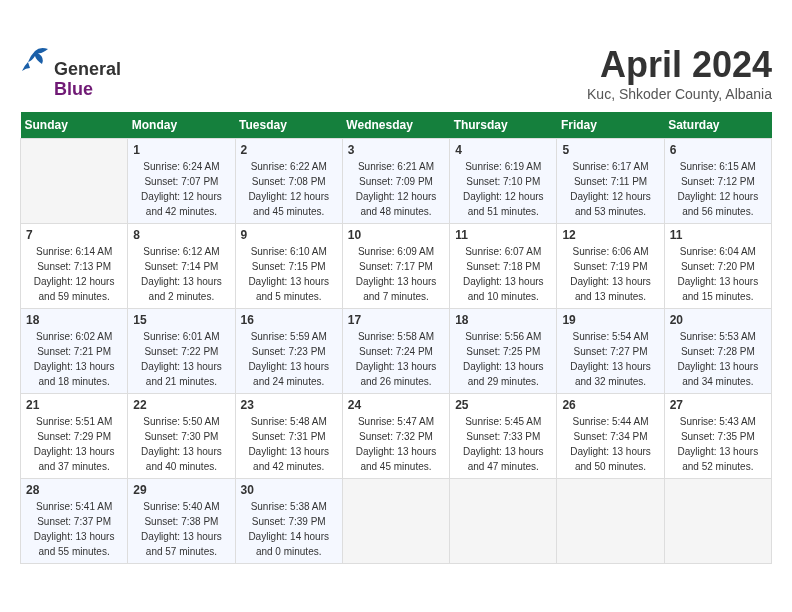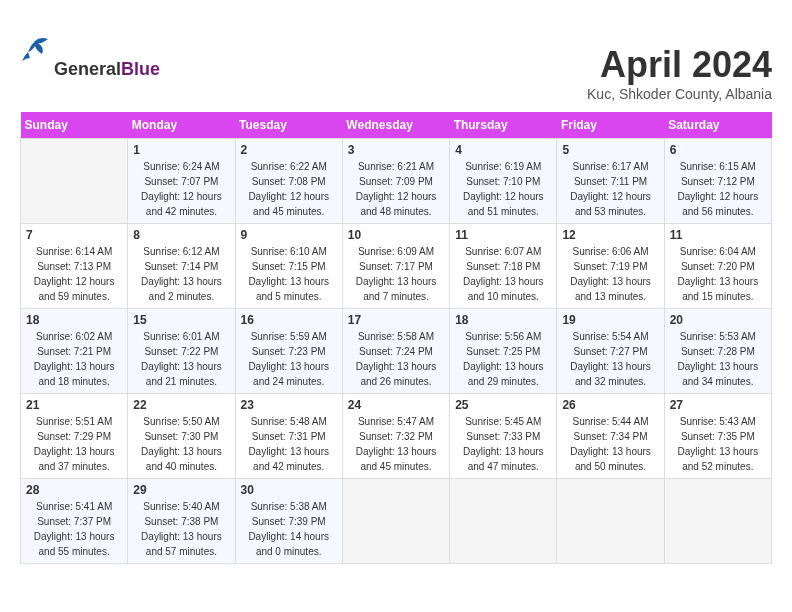--- a/index.html
+++ b/index.html
@@ -16,21 +16,21 @@
       align-items: flex-start;
       margin-bottom: 10px;
     }
     .logo {
       display: flex;
       align-items: center;
       gap: 4px;
     }
     .logo-text {
       display: flex;
-      flex-direction: row;
+      flex-direction: column;
       line-height: 1.1;
       margin-top: 40px;
     }
     .logo-general {
       font-size: 18px;
       font-weight: bold;
       color: #333;
     }
     .logo-blue {
       font-size: 18px;
@@ -53,21 +53,21 @@
     .location {
       font-size: 14px;
       color: #555;
     }
     table {
       width: 100%;
       border-collapse: collapse;
       font-size: 11px;
     }
     thead tr th {
-      background: #d946ef;
+      background: #15803d;
       color: #fff;
       padding: 6px 4px;
       text-align: left;
       font-size: 12px;
       font-weight: bold;
     }
     tbody tr td {
       vertical-align: top;
       padding: 4px 5px;
       border: 1px solid #ddd;

